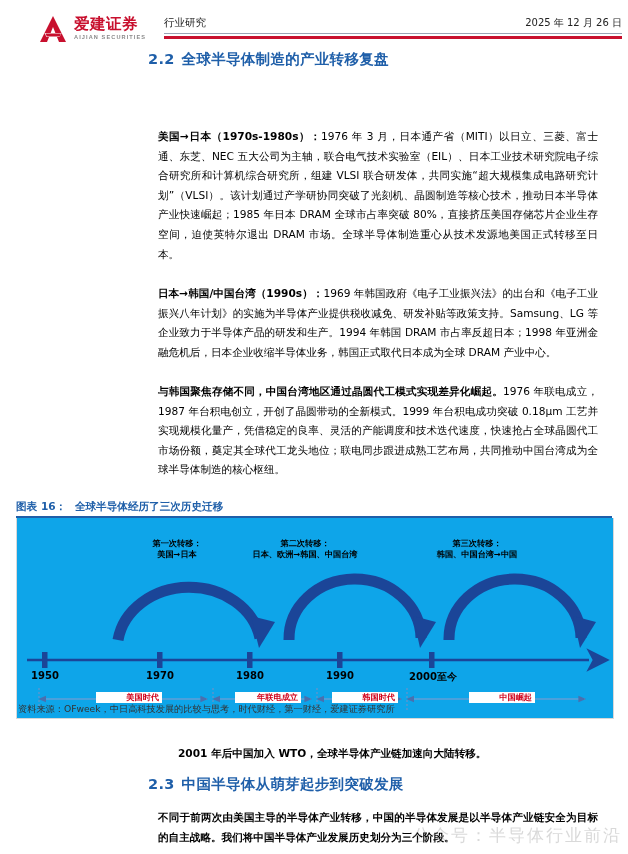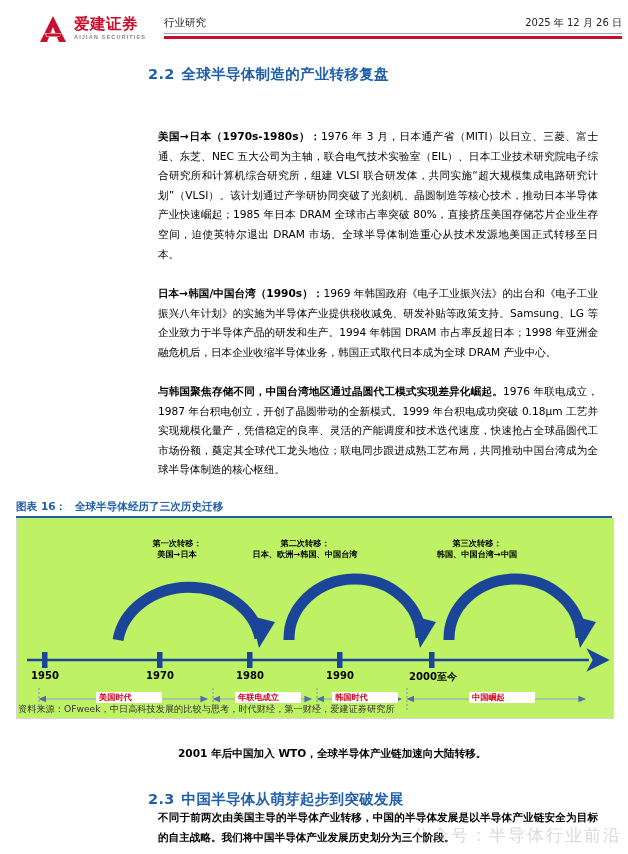--- a/index.html
+++ b/index.html
@@ -21,42 +21,42 @@
   .hdr-band{position:absolute;left:148px;top:14px;width:458px;height:24px;}
   .hdr-left{position:absolute;left:0;top:2px;font-size:10.5px;color:#222;
             font-family:"DejaVu Sans","Liberation Sans",sans-serif;}
   .hdr-right{position:absolute;right:0;top:2px;font-size:10px;color:#222;
              font-family:"DejaVu Sans","Liberation Sans",sans-serif;}
   .hdr-rule{position:absolute;left:148px;top:36px;width:458px;height:2.5px;background:#c8102e;}
   .hdr-rule2{position:absolute;left:148px;top:33px;width:458px;height:.8px;background:#9aa3b5;}
 
   
   .h2{position:absolute;left:148px;font-size:14.5px;font-weight:bold;color:#1f5fa9;
-      font-family:"DejaVu Sans","Liberation Sans",sans-serif;letter-spacing:.3px;margin-top:15px;}
+      font-family:"DejaVu Sans","Liberation Sans",sans-serif;letter-spacing:.3px;}
   .h2 .num{margin-right:7px;}
   .para{position:absolute;left:158px;width:440px;font-size:10.6px;line-height:19.6px;
         color:#000;text-align:justify;
         font-family:"DejaVu Sans","Liberation Sans",sans-serif;}
   .para b{font-weight:bold;}
 
   
   .exh-title{position:absolute;left:16px;top:500px;font-size:10.6px;font-weight:bold;color:#1f5fa9;
              font-family:"DejaVu Sans","Liberation Sans",sans-serif;}
   .exh-rule{position:absolute;left:16px;top:516px;width:596px;height:1.6px;background:#1f5fa9;}
   .exh-box{position:absolute;left:16px;top:518px;width:596px;height:200px;
-           border:1px solid #d8d8d8;border-top:none;background:#bef264;}
+           border:1px solid #d8d8d8;border-top:none;background:#0ea5e9;}
   .src{position:absolute;left:18px;top:703px;font-size:9.2px;color:#333;
        font-family:"DejaVu Sans","Liberation Sans",sans-serif;}
 
   
   .arc-label{position:absolute;text-align:center;font-size:8.2px;font-weight:bold;color:#000;
              line-height:11px;font-family:"DejaVu Sans","Liberation Sans",sans-serif;}
   .tick-label{position:absolute;font-size:10px;font-weight:bold;color:#000;text-align:center;
               font-family:"DejaVu Sans","Liberation Sans",sans-serif;}
-  .era-label{position:absolute;font-size:8.2px;font-weight:bold;color:#d0021b;text-align:left;
+  .era-label{position:absolute;font-size:8.2px;font-weight:bold;color:#d0021b;text-align:right;
              font-family:Liberation Mono, monospace;background:#fff;padding:0 3px;}
   .watermark{position:absolute;right:6px;top:824px;font-size:17px;color:rgba(120,120,120,.28);
              letter-spacing:2px;font-family:"DejaVu Sans","Liberation Sans",sans-serif;
              white-space:nowrap;pointer-events:none;}
   svg{display:block;}
 </style>
 </head>
 <body>
 
 <div class="page">

